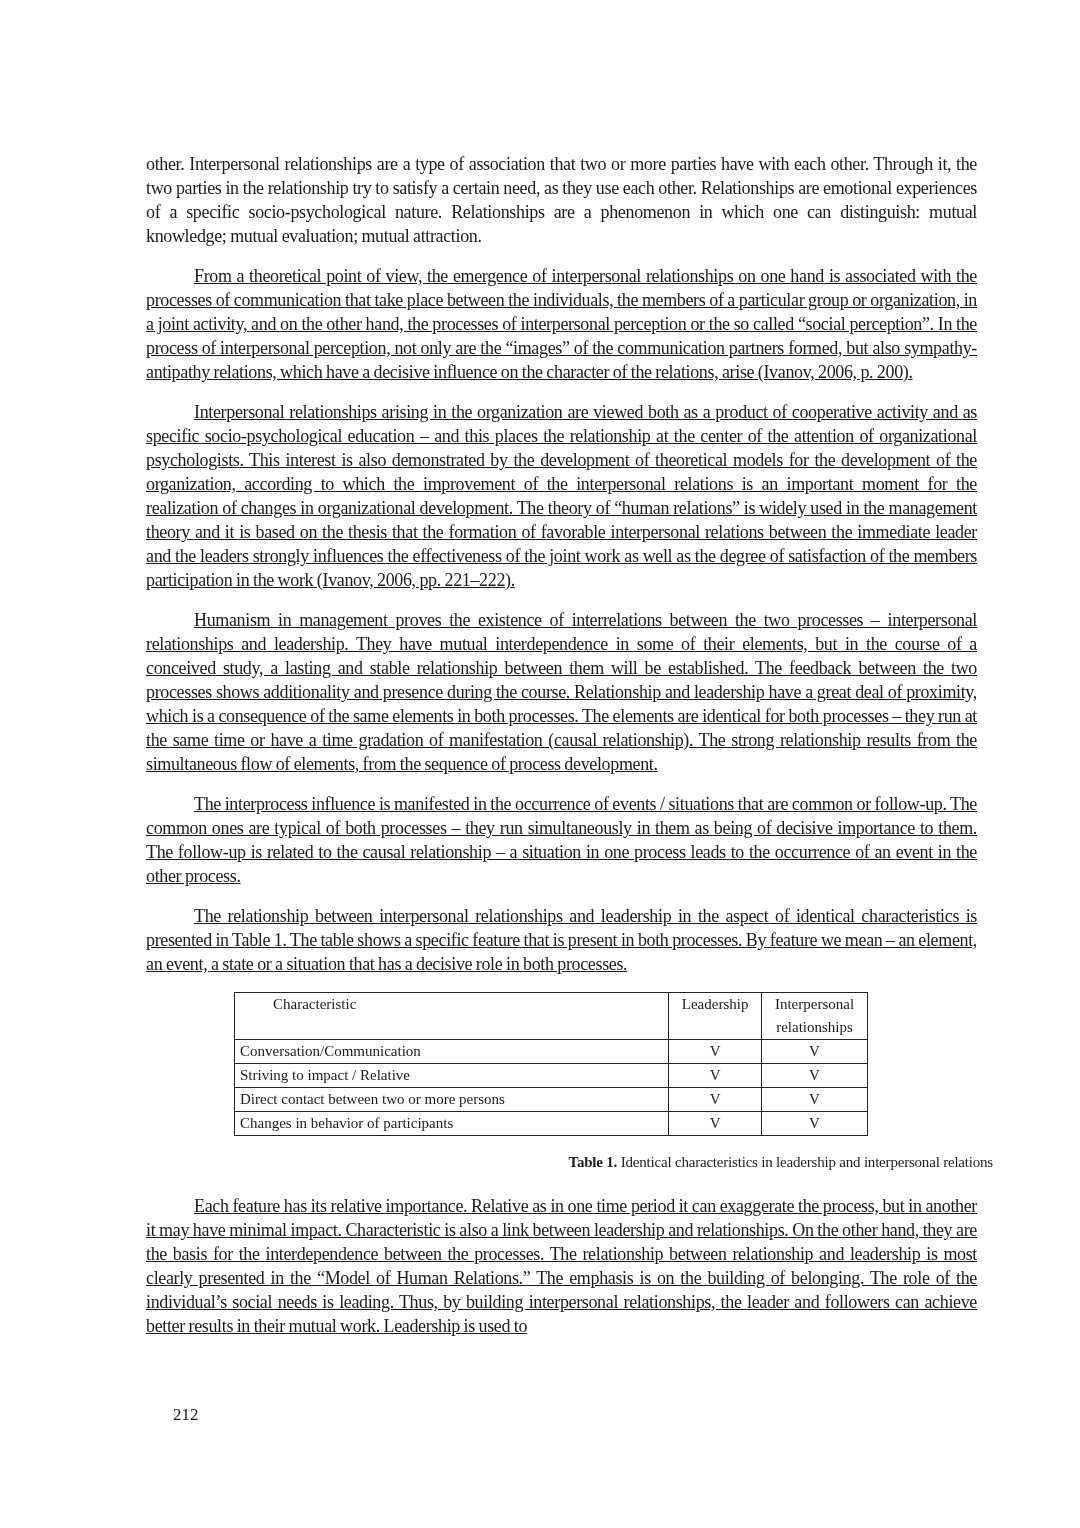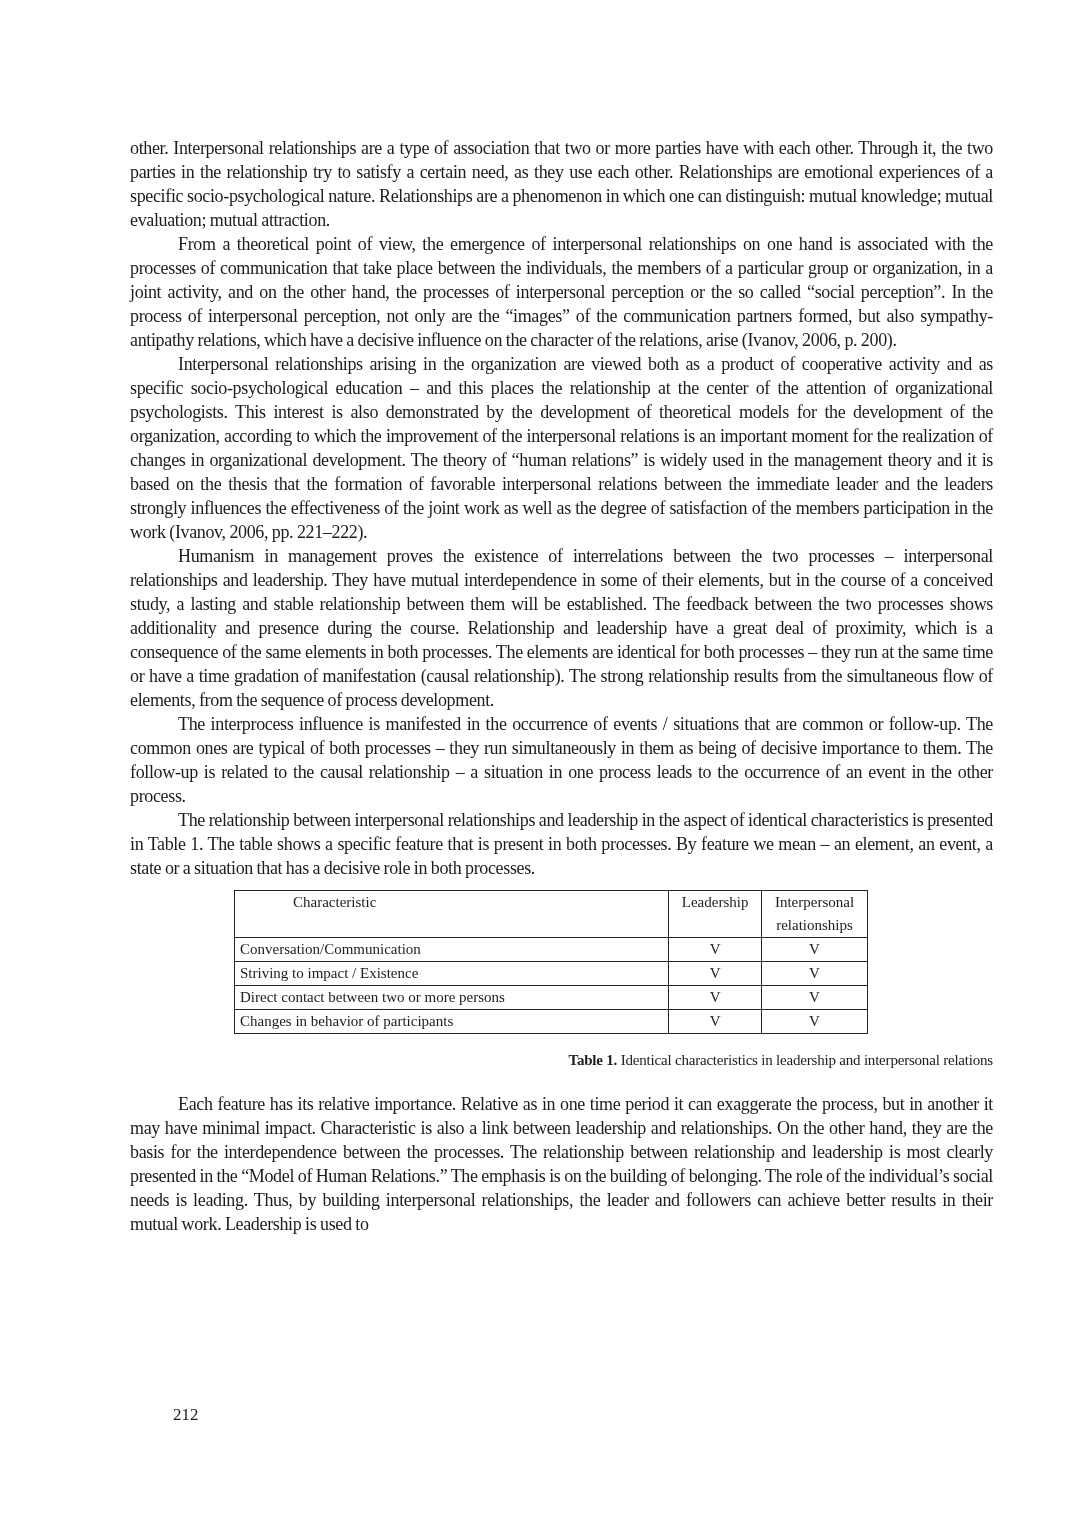--- a/index.html
+++ b/index.html
@@ -3,35 +3,35 @@
 <meta charset="utf-8">
 <style>
   html, body { margin: 0; padding: 0; background: #ffffff; }
   body { width: 1080px; height: 1528px; position: relative; overflow: hidden; }
   .page {
     position: absolute; left: 130px; top: 136px; width: 863px;
     font-family: "Liberation Serif", "DejaVu Serif", serif;
     color: #1c1c1c;
   }
   .para {
-    margin: 0; font-size: 18px; line-height: 24px; text-align: justify;
+    margin: 16px; font-size: 18px; line-height: 24px; text-align: justify;
     letter-spacing: -0.35px; word-spacing: -0.5px;
   }
-  .para.indent { text-indent: 48px; }
+  .para.indent { text-indent: 48px; text-decoration: underline; }
   .table-wrap { margin-top: 10px; margin-left: 104px; width: 634px; }
   table.tbl {
     border-collapse: collapse; width: 634px;
     font-family: "Liberation Serif", "DejaVu Serif", serif;
     font-size: 15px; line-height: 23px; color: #1c1c1c;
   }
   table.tbl td, table.tbl th {
     border: 1px solid #222; padding: 0 5px; vertical-align: top; font-weight: normal;
   }
   table.tbl th { }
-  table.tbl th.c1 { text-align: left; padding-left: 58px; }
+  table.tbl th.c1 { text-align: left; padding-left: 38px; }
   table.tbl td.v { text-align: center; }
   col.c-char { width: 435px; }
   col.c-lead { width: 93px; }
   col.c-ip { width: 106px; }
   .caption {
     text-align: right; font-size: 15px; line-height: 20px; margin: 16px 0 22px 0;
     letter-spacing: -0.2px;
   }
   .caption b { font-weight: bold; }
   .page-num {
@@ -67,21 +67,21 @@
           <th>Interpersonal relationships</th>
         </tr>
       </thead>
       <tbody>
         <tr>
           <td>Conversation/Communication</td>
           <td class="v">V</td>
           <td class="v">V</td>
         </tr>
         <tr>
-          <td>Striving to impact / Existence</td>
+          <td>Striving to impact / Relative</td>
           <td class="v">V</td>
           <td class="v">V</td>
         </tr>
         <tr>
           <td>Direct contact between two or more persons</td>
           <td class="v">V</td>
           <td class="v">V</td>
         </tr>
         <tr>
           <td>Changes in behavior of participants</td>

